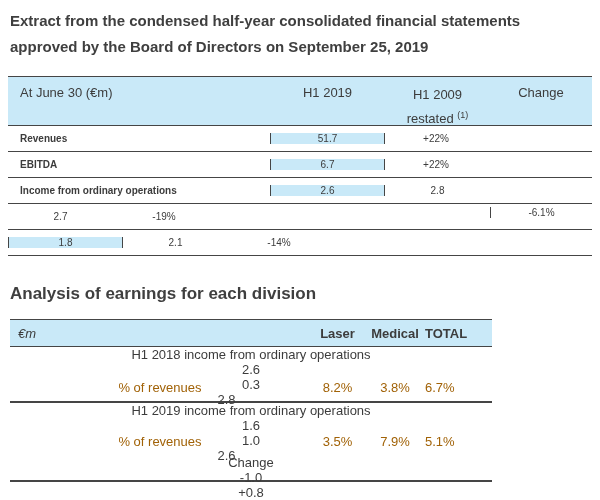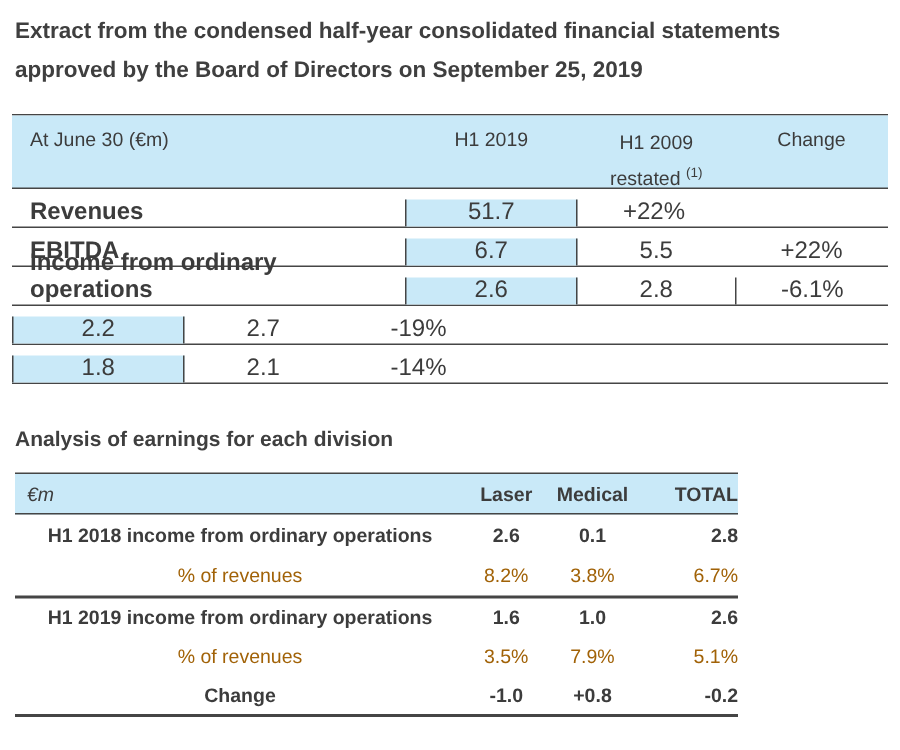--- a/index.html
+++ b/index.html
@@ -34,65 +34,65 @@
   }
   .t1 .c-label{width:262px;padding-left:12px;}
   .t1 .c-2019{width:115px;text-align:center;}
   .t1 .c-2018{width:105px;text-align:center;}
   .t1 .c-change{width:102px;text-align:center;}
   .t1-header .c-label{padding-top:8px;}
   .t1-header .c-2019,.t1-header .c-change{padding-top:8px;text-align:center;}
   .t1-header .c-2018{padding-top:8px;line-height:20px;}
   .t1-header sup{font-size:9px;}
   .t1-row{
-    display:flex;align-items:flex-end;
+    display:flex;align-items:center;
     height:26px;border-bottom:1.5px solid var(--line);
-    font-size:16px;
+    font-size:10px;
   }
   .t1-row .c-label{
     font-weight:bold;display:flex;align-items:center;
   }
   .t1-row .c-2019{
     background:var(--blue);
     border-left:1.5px solid var(--line);
     border-right:1.5px solid var(--line);
     display:flex;align-items:center;justify-content:center;
   }
   .t1-row .c-2018,.t1-row .c-change{
     display:flex;align-items:center;justify-content:center;
   }
   .t1-row .c-change.boxed{border-left:1.5px solid var(--line);margin-top:43px;}
 
   
   .section-title{
     margin:28px 10px 0 10px;
-    font-size:14px;font-weight:bold;color:#3f3f3f;
+    font-size:17px;font-weight:bold;color:#3f3f3f;
   }
 
   
   .t2{
     margin:15px 10px 0 10px;width:482px;
     border-top:1.5px solid var(--line);
   }
   .t2-header{
     display:flex;align-items:center;background:var(--blue);
     height:27px;border-bottom:1.5px solid var(--line);
     font-size:13px;
   }
   .t2 .c-lab{width:300px;}
   .t2 .c-laser{width:55px;text-align:center;}
   .t2 .c-med{width:60px;text-align:center;}
-  .t2 .c-tot{width:67px;text-align:right;}
+  .t2 .c-tot{width:67px;text-align:left;}
   .t2-header .c-lab{font-style:italic;padding-left:8px;}
   .t2-header .c-laser,.t2-header .c-med,.t2-header .c-tot{font-weight:bold;}
   .t2-row{
     display:flex;align-items:center;height:27px;font-size:13px;
   }
   .t2-row .c-lab{text-align:center;}
-  .t2-row.bold{font-weight:bold;}
+  .t2-row.bold{font-weight:normal;flex-direction:column;}
   .t2-row.italic{color:#a16207;}
   .t2-row.divider{border-top:2px solid var(--line);}
   .t2-bottom{border-bottom:2px solid var(--line);}
 </style>
 </head>
 <body>
 
 <div class="page">
 
   <div class="doc-title">
@@ -114,33 +114,31 @@
 
     <div class="t1-row">
       <div class="c-label">Revenues</div>
       <div class="c-2019">51.7</div>
       <div class="c-change">+22%</div>
     </div>
 
     <div class="t1-row">
       <div class="c-label">EBITDA</div>
       <div class="c-2019">6.7</div>
-      <div class="c-2018">5.5</div>
       <div class="c-change">+22%</div>
     </div>
 
     <div class="t1-row">
       <div class="c-label">Income from ordinary operations</div>
       <div class="c-2019">2.6</div>
       <div class="c-2018">2.8</div>
       <div class="c-change boxed">-6.1%</div>
     </div>
 
     <div class="t1-row">
-      <div class="c-2019">2.2</div>
       <div class="c-2018">2.7</div>
       <div class="c-change">-19%</div>
     </div>
 
     <div class="t1-row">
       <div class="c-2019">1.8</div>
       <div class="c-2018">2.1</div>
       <div class="c-change">-14%</div>
     </div>
   </div>
@@ -151,21 +149,21 @@
     <div class="t2-header">
       <div class="c-lab">€m</div>
       <div class="c-laser">Laser</div>
       <div class="c-med">Medical</div>
       <div class="c-tot">TOTAL</div>
     </div>
 
     <div class="t2-row bold">
       <div class="c-lab">H1 2018 income from ordinary operations</div>
       <div class="c-laser">2.6</div>
-      <div class="c-med">0.1</div>
+      <div class="c-med">0.3</div>
       <div class="c-tot">2.8</div>
     </div>
 
     <div class="t2-row italic">
       <div class="c-lab">% of revenues</div>
       <div class="c-laser">8.2%</div>
       <div class="c-med">3.8%</div>
       <div class="c-tot">6.7%</div>
     </div>
 

